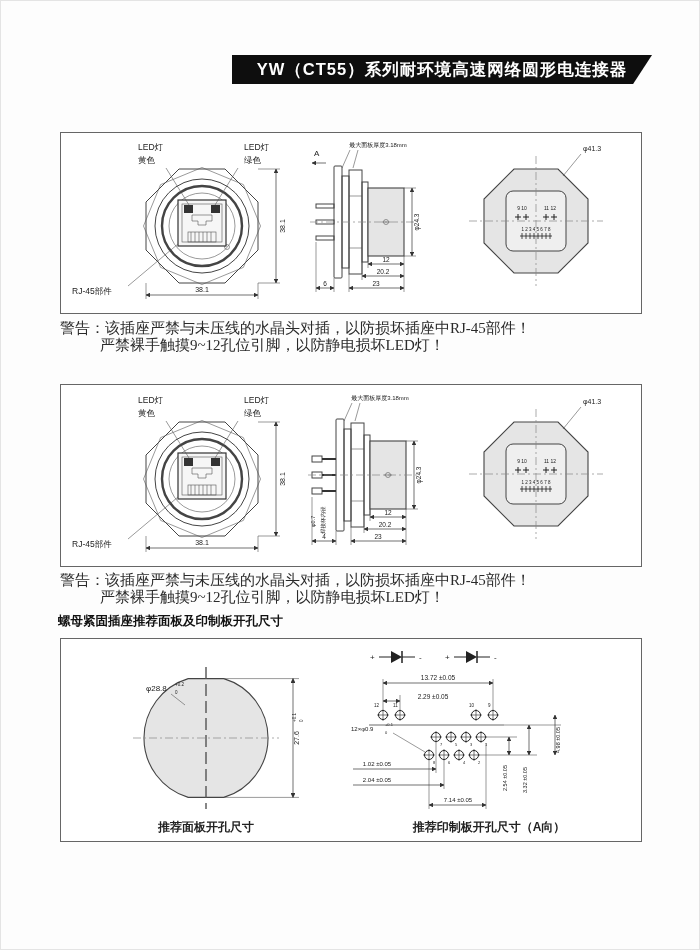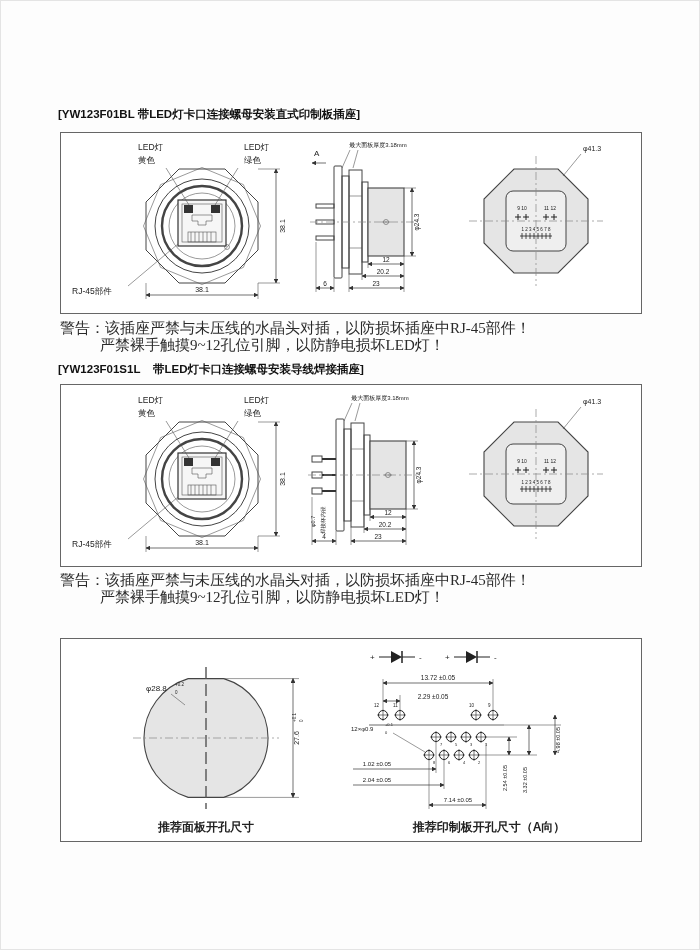--- a/index.html
+++ b/index.html
@@ -31,22 +31,24 @@
 <div class="page">
 
   <svg width="0" height="0">
     <defs>
       <marker id="arr" viewBox="0 0 10 10" refX="9" refY="5" markerWidth="7" markerHeight="7" orient="auto-start-reverse">
         <path d="M0,0 L10,5 L0,10 z" fill="#333"></path>
       </marker>
     </defs>
   </svg>
 
-
-  <div class="sec-title" style="top:107px">[YW123F01BL 带LED灯卡口连接螺母安装直式印制板插座]</div>
+  <div class="banner">
+    <span>YW（CT55）系列耐环境高速网络圆形电连接器</span>
+  </div>
+
 
   
   <div class="draw-box" style="top:132px;height:180px">
 
     <svg style="left:5px;top:3px" width="245" height="172" viewBox="0 0 245 172">
       <polygon class="ln" points="113,33 159,33 192,66 192,114 159,147 113,147 80,114 80,66"></polygon>
       <polygon class="thin" points="194.5,90 177.4,48.6 136,31.5 94.6,48.6 77.5,90 94.6,131.4 136,148.5 177.4,131.4"></polygon>
       <circle class="ln" cx="136" cy="90" r="47"></circle>
       <circle cx="136" cy="90" r="40" fill="none" stroke="#444" stroke-width="2.4"></circle>
       <circle class="thin" cx="136" cy="90" r="33"></circle>
@@ -162,21 +164,20 @@
       <line class="thin" x1="140" y1="18" x2="122" y2="40"></line>
       <text x="142" y="15" font-size="7">φ41.3</text>
     </svg>
   </div>
 
   <div class="warning" style="top:320px">
     <div>警告：该插座严禁与未压线的水晶头对插，以防损坏插座中RJ-45部件！</div>
     <div class="l2">严禁裸手触摸9~12孔位引脚，以防静电损坏LED灯！</div>
   </div>
 
-  <div class="sec-title" style="top:362px">[YW123F01S1L    带LED灯卡口连接螺母安装导线焊接插座]</div>
 
   
   <div class="draw-box" style="top:384px;height:181px">
 
     <svg style="left:5px;top:4px" width="245" height="172" viewBox="0 0 245 172">
       <polygon class="ln" points="113,33 159,33 192,66 192,114 159,147 113,147 80,114 80,66"></polygon>
       <polygon class="thin" points="194.5,90 177.4,48.6 136,31.5 94.6,48.6 77.5,90 94.6,131.4 136,148.5 177.4,131.4"></polygon>
       <circle class="ln" cx="136" cy="90" r="47"></circle>
       <circle cx="136" cy="90" r="40" fill="none" stroke="#444" stroke-width="2.4"></circle>
       <circle class="thin" cx="136" cy="90" r="33"></circle>
@@ -298,20 +299,21 @@
       <line class="thin" x1="140" y1="18" x2="122" y2="40"></line>
       <text x="142" y="15" font-size="7">φ41.3</text>
     </svg>
   </div>
 
   <div class="warning" style="top:572px">
     <div>警告：该插座严禁与未压线的水晶头对插，以防损坏插座中RJ-45部件！</div>
     <div class="l2">严禁裸手触摸9~12孔位引脚，以防静电损坏LED灯！</div>
   </div>
 
+  <div class="sec-title big" style="top:613px">螺母紧固插座推荐面板及印制板开孔尺寸</div>
 
   
   <div class="draw-box" style="top:638px;height:202px">
 
     <svg style="left:10px;top:4px" width="270" height="194" viewBox="0 0 270 194">
       <path class="part" d="M117.2,35.6 L152.8,35.6 A62 62 0 0 1 152.8,154.4 L117.2,154.4 A62 62 0 0 1 117.2,35.6 Z"></path>
       <line x1="135" y1="24" x2="135" y2="166" stroke="#555" stroke-width="1.4" stroke-dasharray="12,5"></line>
       <line class="cl" x1="62" y1="95" x2="208" y2="95"></line>
       <text x="75" y="48" font-size="8">φ28.8</text>
       <text x="104" y="43" font-size="4.5">+0.2</text>

